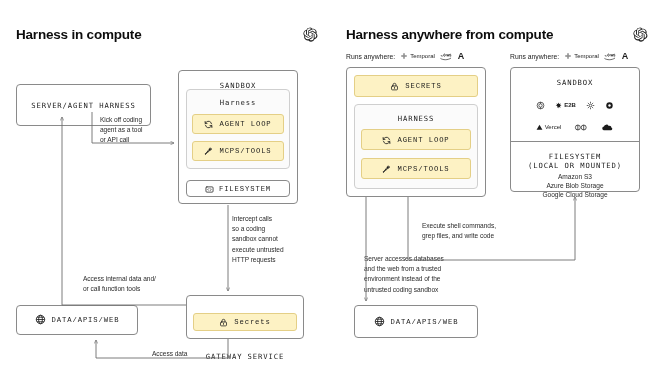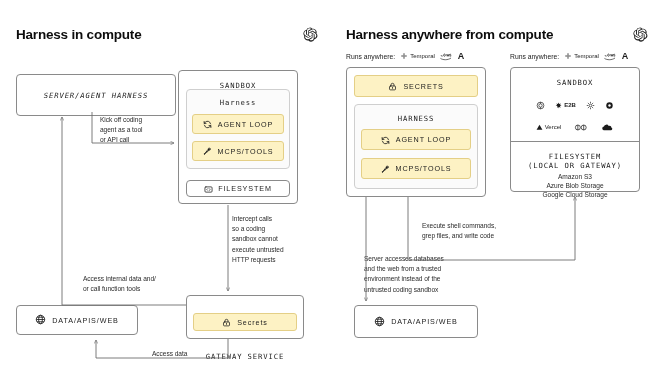--- a/index.html
+++ b/index.html
@@ -37,21 +37,21 @@
     position:absolute;
     left:0;right:0;
     text-align:center;
     font-family:"DejaVu Sans Mono","Liberation Mono",monospace;
     font-size:7.2px;
     letter-spacing:0.9px;
     color:#1b1b1b;
     white-space:nowrap;
   }
   .mono{
-    font-family:Liberation Sans, sans-serif;
+    font-family:Liberation Mono, monospace;
     font-size:7.2px;
     letter-spacing:0.9px;
     color:#1b1b1b;
     white-space:nowrap;
   }
 
   
   .dotted{
     position:absolute;
     border:1px solid #cfcfcf;
@@ -118,21 +118,21 @@
 <div class="panel panel-left">
 
   <div class="panel-title" style="left:16px;top:27px;">Harness in compute</div>
 
   <div class="oai-logo" style="left:303px;top:27px;">
     <svg viewBox="0 0 24 24" width="15" height="15" aria-hidden="true">
       <path fill="#1b1b1b" d="M21.5 10.1a5.6 5.6 0 0 0-.5-4.6 5.7 5.7 0 0 0-6.1-2.7A5.6 5.6 0 0 0 10.7 1a5.7 5.7 0 0 0-5.4 3.9 5.6 5.6 0 0 0-3.8 2.7 5.7 5.7 0 0 0 .7 6.6 5.6 5.6 0 0 0 .5 4.6 5.7 5.7 0 0 0 6.1 2.7 5.6 5.6 0 0 0 4.2 1.9 5.7 5.7 0 0 0 5.4-3.9 5.6 5.6 0 0 0 3.8-2.7 5.7 5.7 0 0 0-.7-6.6zM12.9 21.3a4.2 4.2 0 0 1-2.7-1l.13-.08 4.5-2.6a.73.73 0 0 0 .37-.64v-6.35l1.9 1.1a.07.07 0 0 1 .04.05v5.26a4.24 4.24 0 0 1-4.24 4.24zM3.8 17.4a4.2 4.2 0 0 1-.5-2.8l.13.08 4.5 2.6a.73.73 0 0 0 .74 0l5.5-3.17v2.2a.07.07 0 0 1-.03.06l-4.55 2.63a4.24 4.24 0 0 1-5.79-1.55zM2.6 7.9a4.2 4.2 0 0 1 2.2-1.85v5.35a.73.73 0 0 0 .37.63l5.47 3.16-1.9 1.1a.07.07 0 0 1-.07 0L4.1 13.63A4.24 4.24 0 0 1 2.6 7.9zm15.6 3.63L12.7 8.35l1.9-1.1a.07.07 0 0 1 .07 0l4.55 2.63a4.24 4.24 0 0 1-.65 7.65v-5.35a.73.73 0 0 0-.37-.64zm1.9-2.84-.13-.08-4.49-2.61a.73.73 0 0 0-.74 0L9.25 9.17v-2.2a.07.07 0 0 1 .03-.06l4.55-2.62a4.24 4.24 0 0 1 6.29 4.39zM8.21 12.6l-1.9-1.1a.07.07 0 0 1-.04-.05V6.2a4.24 4.24 0 0 1 6.95-3.25l-.13.07-4.5 2.6a.73.73 0 0 0-.37.64zm1.03-2.22 2.45-1.42 2.46 1.42v2.83l-2.45 1.41-2.46-1.41z"></path>
     </svg>
   </div>
 
-  <div class="box" style="left:16px;top:74px;width:160px;height:42px;font-style:italic;">
+  <div class="box" style="left:16px;top:84px;width:135px;height:42px;">
     <div class="box-label" style="top:16px;">SERVER/AGENT HARNESS</div>
   </div>
 
   <div class="box" style="left:178px;top:70px;width:120px;height:134px;">
     <div class="box-label" style="top:10px;">SANDBOX</div>
   </div>
 
   <div class="dotted" style="left:186px;top:89px;width:104px;height:80px;">
     <div class="harness-title" style="top:8px;">Harness</div>
   </div>
@@ -347,21 +347,21 @@
       <span>
         <svg width="13" height="8" viewBox="0 0 30 16" fill="#1b1b1b">
             <path d="M21.5 13H6.2a4.2 4.2 0 0 1 .6-8.3 6 6 0 0 1 11.1-1.3 4.3 4.3 0 0 1 6 3.4 3.2 3.2 0 0 1-2.4 6.2z"></path>
           </svg>
       </span>
     </div>
 
     <div class="divider" style="left:-1px;right:-1px;top:73px;"></div>
 
     <div class="box-label" style="top:84px;">FILESYSTEM</div>
-    <div class="box-label" style="top:93px;">(LOCAL OR GATEWAY)</div>
+    <div class="box-label" style="top:93px;">(LOCAL OR MOUNTED)</div>
 
     <div class="fs-sub" style="top:104px;">Amazon S3</div>
     <div class="fs-sub" style="top:113px;">Azure Blob Storage</div>
     <div class="fs-sub" style="top:122px;">Google Cloud Storage</div>
   </div>
 
   <div class="box" style="left:22px;top:305px;width:124px;height:33px;display:flex;align-items:center;justify-content:center;gap:6px;">
     <span>
       <svg width="11" height="11" viewBox="0 0 24 24" fill="none" stroke="#1b1b1b" stroke-width="1.8">
         <circle cx="12" cy="12" r="9.2"></circle>

